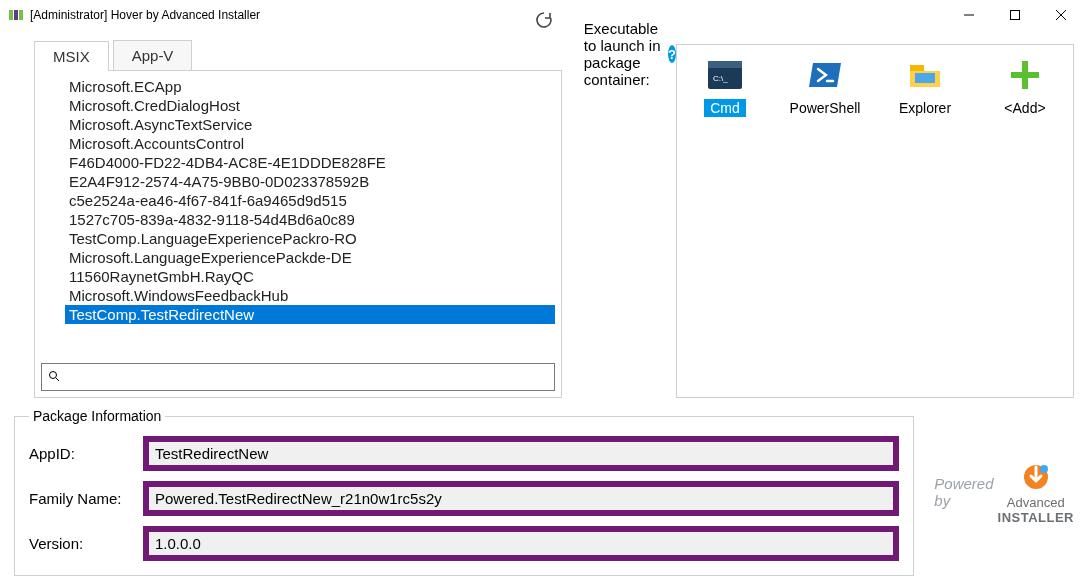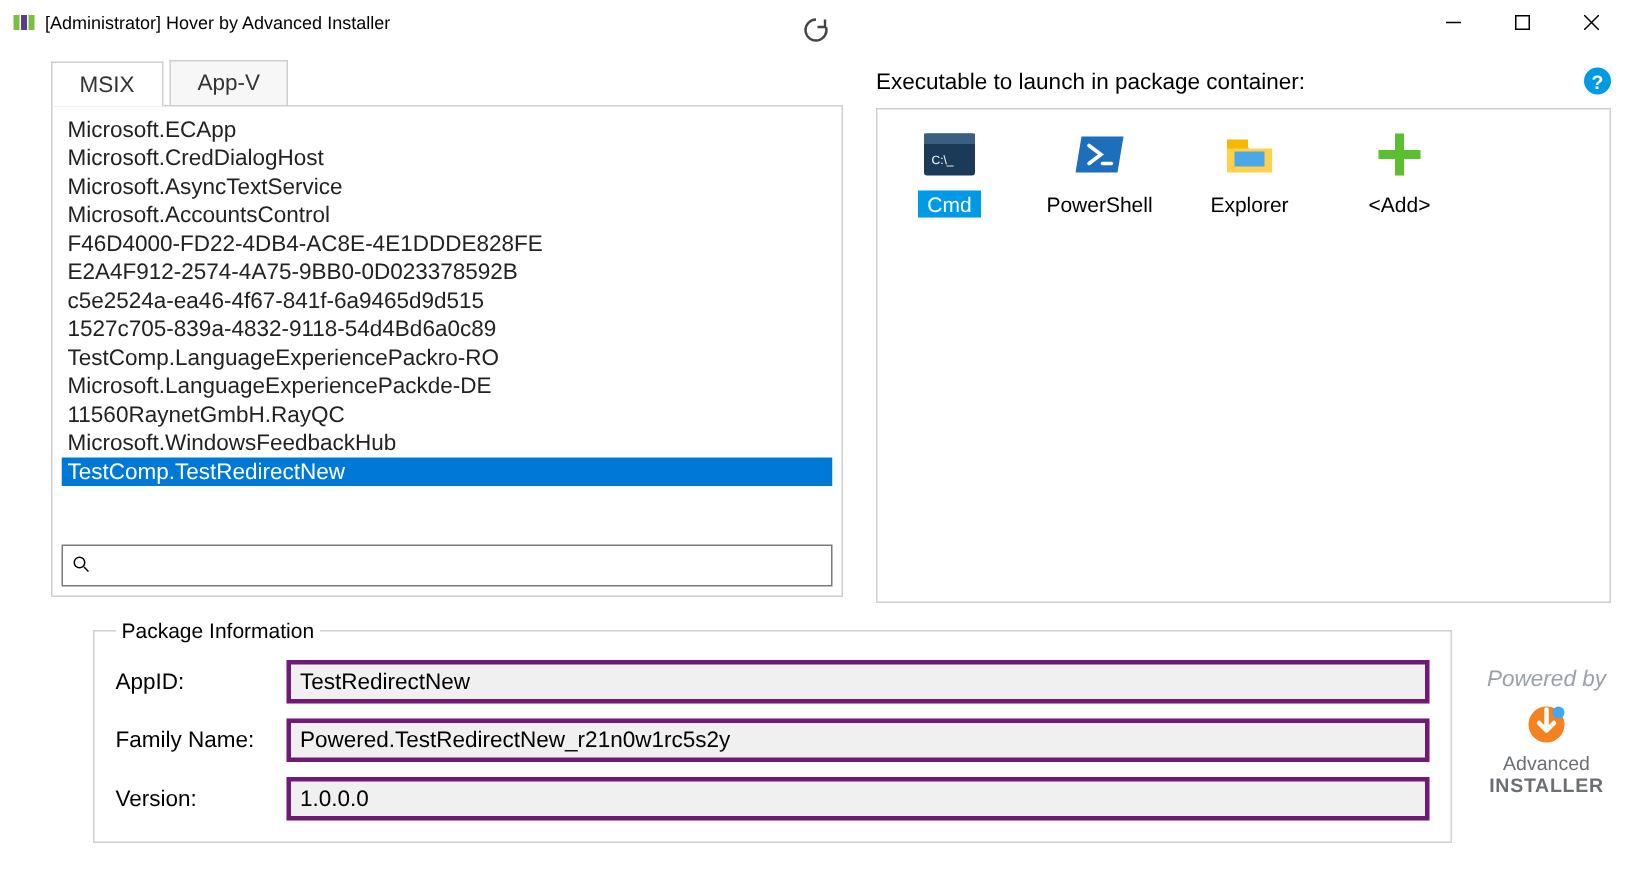--- a/index.html
+++ b/index.html
@@ -22,47 +22,47 @@
   .tab { border: 1px solid #cfcfcf; border-bottom: none; padding: 6px 18px 6px 18px; font-size: 15px; color: #333; background: #fff; position: relative; top: 1px; z-index: 2; }
   .tab.inactive { background: #f7f7f7; z-index: 0; top: 0; border-bottom: 1px solid #cfcfcf; }
   .tab.inactive { border-bottom: none; }
   .tab-panel { border: 1px solid #cfcfcf; height: 328px; position: relative; display: flex; flex-direction: column; padding: 6px; }
   .refresh-icon { position: absolute; right: 8px; top: -30px; width: 20px; height: 20px; }
   .listbox { flex: 1; border: none; overflow-y: scroll; overflow-x: hidden; position: relative; }
   .listbox::-webkit-scrollbar { width: 17px; }
   .listbox::-webkit-scrollbar-track { background: #f0f0f0; }
   .listbox::-webkit-scrollbar-thumb { background: #c2c2c2; }
   .listbox::-webkit-scrollbar-button { height: 17px; background: #f0f0f0; }
-  .list-item { font-size: 15px; padding: 1px 4px; color: #222; white-space: nowrap; cursor: default; }
+  .list-item { font-size: 15px; padding: 1px 4px; color: #222; white-space: nowrap; cursor: default; margin-left: 24px; }
   .list-item.selected { background: #0078d7; color: #fff; }
   .search-box { margin-top: 8px; border: 1px solid #7a7a7a; height: 28px; display: flex; align-items: center; padding: 0 6px; }
   .search-box .mag { font-size: 13px; color: #000; margin-right: 4px; }
   .search-box input { border: none; outline: none; flex: 1; font-size: 14px; }
 
   
-  .right-panel { flex: 1; display: flex; flex-direction: column; }
+  .right-panel { flex: 1; display: flex; flex-direction: row; }
   .right-header { display: flex; align-items: center; justify-content: space-between; height: 28px; }
   .right-header .hdr-text { font-size: 15px; color: #000; }
   .help-icon { width: 18px; height: 18px; border-radius: 50%; background: #0099e5; color: #fff; font-weight: bold; font-size: 13px; display: flex; align-items: center; justify-content: center; }
   .exec-box { border: 1px solid #cfcfcf; flex: 1; margin-top: 4px; padding: 10px 8px; display: flex; align-items: flex-start; gap: 20px; }
   .launcher { width: 80px; display: flex; flex-direction: column; align-items: center; gap: 4px; cursor: default; }
   .launcher .iconbox { width: 40px; height: 40px; display: flex; align-items: center; justify-content: flex-end; }
   .launcher .lbl { font-size: 14px; color: #000; text-align: center; padding: 1px 6px; }
   .launcher.selected .lbl { background: #0099e5; color: #fff; }
 
   
   .pkg-row { display: flex; gap: 20px; align-items: stretch; }
-  fieldset.pkginfo { border: 1px solid #d0d0d0; padding: 8px 14px 14px 14px; width: 906px; margin-left: 48px; }
+  fieldset.pkginfo { border: 1px solid #d0d0d0; padding: 8px 14px 14px 14px; width: 906px; }
   fieldset.pkginfo legend { font-size: 14px; color: #000; padding: 0 4px; }
   .field-row { display: flex; align-items: center; margin-top: 10px; }
   .field-row:first-of-type { margin-top: 4px; }
   .field-row .flabel { width: 114px; font-size: 15px; color: #000; }
-  .field-row .fvalue { flex: 1; border: 3px solid #701a75; background: #f0f0f0; padding: 3px 6px; font-size: 15px; color: #000; }
-
-  .powered { flex: 1; display: flex; flex-direction: column; align-items: center; justify-content: center; gap: 4px; }
+  .field-row .fvalue { flex: 1; border: 6px solid #701a75; background: #f0f0f0; padding: 3px 6px; font-size: 15px; color: #000; }
+
+  .powered { flex: 1; display: flex; flex-direction: row; align-items: center; justify-content: center; gap: 4px; }
   .powered .ptxt { font-style: italic; color: #9aa1a8; font-size: 15px; }
   .powered .ai-logo { display: flex; flex-direction: column; align-items: center; color: #6b6f73; }
   .powered .ai-logo .l1 { font-size: 13px; }
   .powered .ai-logo .l2 { font-size: 13px; font-weight: bold; letter-spacing: 0.5px; }
 </style>
 </head>
 <body>
 
 <div class="title-bar">
   <span class="app-icon">

